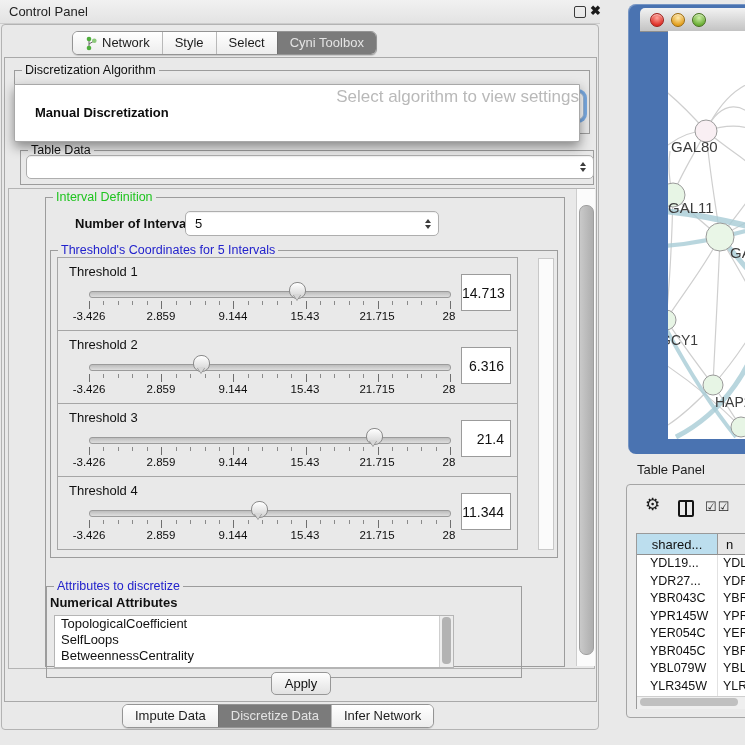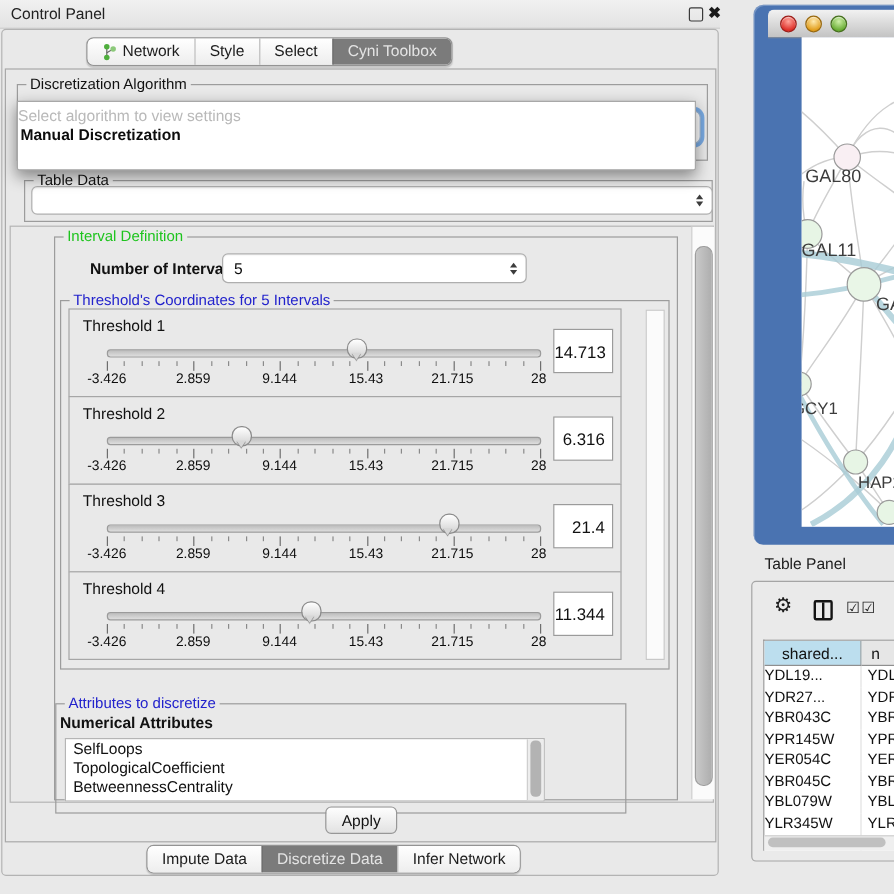--- a/index.html
+++ b/index.html
@@ -32,22 +32,22 @@
   .group{position:absolute;border:1px solid #9c9c9c}
   .group-title{position:absolute;top:-8px;left:7px;background:#e9e9e9;padding:0 3px;font-size:12.5px;line-height:14px;white-space:nowrap}
   .t-green{color:#1ec41e}
   .t-blue{color:#2222cc}
 
   #algo-group{left:14px;top:70px;width:574px;height:62px}
   #algo-combo{left:22px;top:92px;width:560px;height:26px;background:#fff;border:1px solid #9cb8d8;border-radius:6px;
               box-shadow:0 0 0 3px rgba(92,154,224,.8);z-index:5}
   #algo-popup{left:14px;top:84px;width:564px;height:56px;background:#fff;border:1px solid #a8a8a8;
               box-shadow:0 5px 12px rgba(0,0,0,.42);z-index:30;border-radius:0 0 2px 2px}
-  #popup-hint{text-align:left;color:#b9b9b9;font-size:13px;line-height:17px;padding-top:3px}
-  .popup-item{font-size:13px;line-height:16px;padding-left:2px;color:#0d0d0d}
+  #popup-hint{text-align:right;color:#b9b9b9;font-size:17px;line-height:17px;padding-top:3px}
+  .popup-item{font-size:13px;line-height:16px;padding-left:20px;color:#0d0d0d}
   .popup-item.b{font-weight:bold}
 
   #td-group{left:20px;top:150px;width:572px;height:33px}
   .combo{position:absolute;background:#fff;border:1px solid #aeaeae;border-radius:5px;
          font-size:13px;color:#0d0d0d;display:flex;align-items:center;padding-left:9px;
          box-shadow:inset 0 1px 1px rgba(0,0,0,.06)}
   .stepper{position:absolute;right:7px;top:50%;transform:translateY(-50%);display:flex;flex-direction:column;gap:2px}
   .arr-up{width:0;height:0;border-left:3.5px solid transparent;border-right:3.5px solid transparent;border-bottom:4px solid #3c3c3c}
   .arr-dn{width:0;height:0;border-left:3.5px solid transparent;border-right:3.5px solid transparent;border-top:4px solid #3c3c3c}
   #td-combo{left:26px;top:155px;width:557px;height:22px}
@@ -106,21 +106,21 @@
   #tp-box{left:626px;top:484px;width:130px;height:232px;border:1px solid #a5a5a5;border-radius:4px;background:#eaeaea}
   #gear-icon{left:645px;top:496px;font-size:17px;color:#1c1c1c;line-height:17px}
   #cols-icon{left:678px;top:500px;width:12px;height:13px;border:2px solid #141414;border-radius:2px}
   #cols-icon:after{content:"";position:absolute;left:5px;top:0;width:2px;height:13px;background:#141414}
   #checks-icon{left:705px;top:499px;font-size:13px;color:#222;letter-spacing:1px}
   #tp-table{left:636px;top:533px;width:109px;height:175px;background:#fff;border-left:1px solid #9a9a9a;border-top:1px solid #9a9a9a;overflow:hidden}
   .tp-head{display:flex;height:21px;line-height:21px;font-size:13px}
   .tp-hc1{width:80px;background:#bcdeee;border-right:1px solid #979797;border-bottom:1px solid #8f8f8f;text-align:center}
   .tp-hc2{flex:1;background:#e6e6e6;border-bottom:1px solid #8f8f8f;padding-left:8px}
   .tp-row{display:flex;height:17.5px;line-height:17.5px;font-size:12.5px}
-  .tp-c1{width:80px;padding-left:0;box-sizing:border-box;white-space:nowrap;overflow:hidden}
+  .tp-c1{width:80px;padding-left:13px;box-sizing:border-box;white-space:nowrap;overflow:hidden}
   .tp-c2{flex:1;padding-left:5px;border-left:1px solid #e2e2e2;white-space:nowrap;overflow:hidden}
   #tp-hsb{left:637px;top:696px;width:108px;height:12px;background:#efefef;border-top:1px solid #cfcfcf}
   #tp-hsb-thumb{left:640px;top:698px;width:98px;height:8px;border-radius:4px;background:#c0c0c0}
 </style>
 </head>
 <body>
 
 <div class="abs" id="cp-header">
   <span class="abs" id="cp-title">Control Panel</span>
 </div>
@@ -358,22 +358,22 @@
       <div class="thr-value">11.344</div>
     </div>
   </div>
 
 <div class="group" id="attr-group">
   <span class="group-title t-blue">Attributes to discretize</span>
 </div>
 <span class="abs" id="attr-label">Numerical Attributes</span>
 <div class="abs" id="attr-list">
   <div id="attr-items">
+      <div class="attr-item">TopologicalCoefficient</div>
       <div class="attr-item">SelfLoops</div>
-      <div class="attr-item">TopologicalCoefficient</div>
       <div class="attr-item">BetweennessCentrality</div>
     </div>
   <div id="attr-sb">
       <div id="attr-sb-thumb"></div>
     </div>
 </div>
 
 <div class="abs" id="main-sb-track"></div>
 <div class="abs" id="main-sb-thumb"></div>
 

